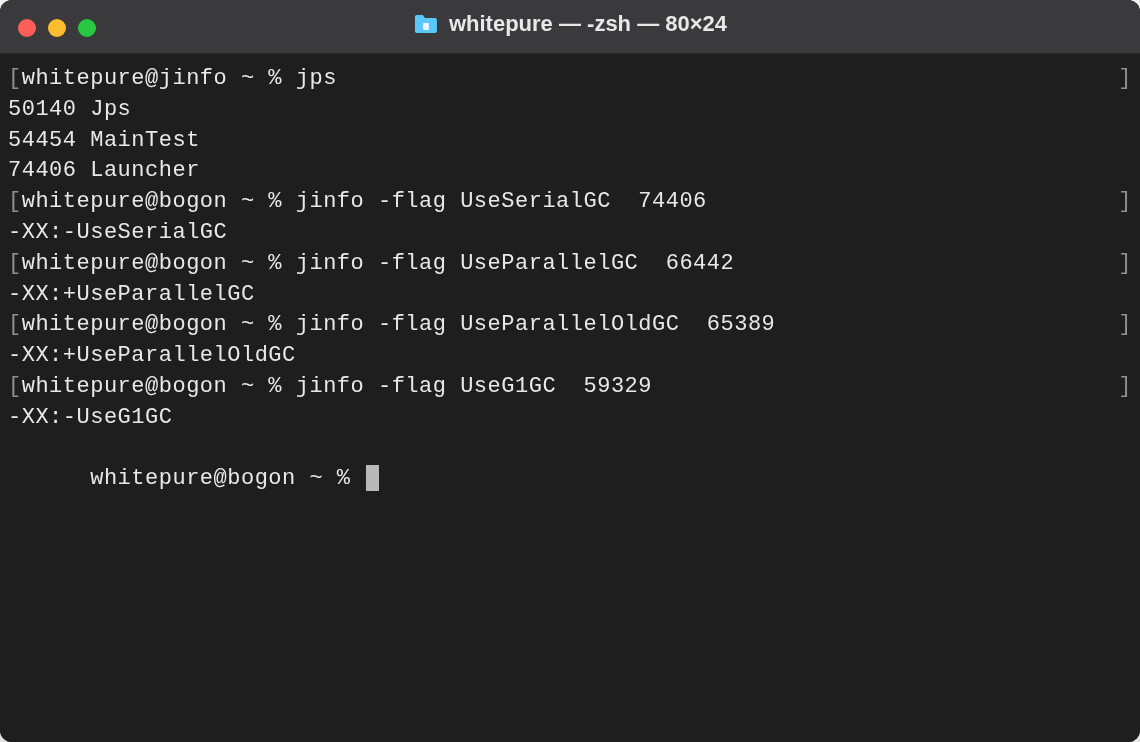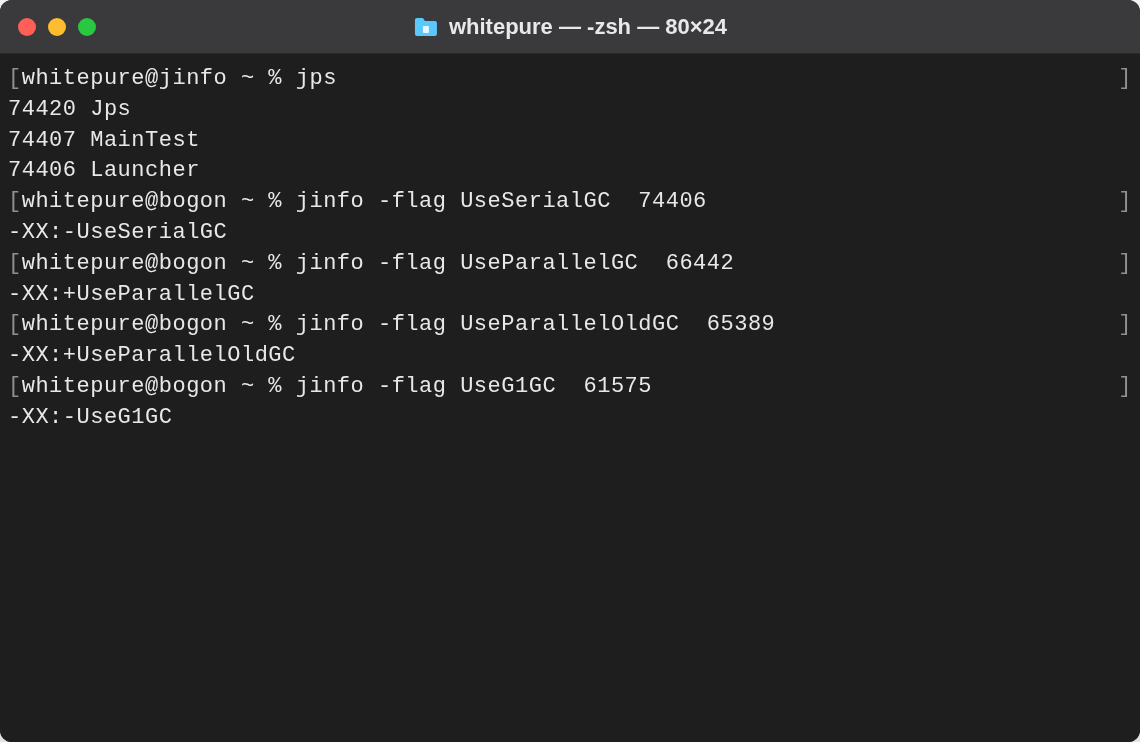--- a/index.html
+++ b/index.html
@@ -22,22 +22,22 @@
       border-radius: 12px;
       overflow: hidden;
       box-shadow: 0 10px 40px rgba(0,0,0,0.3);
       display: flex;
       flex-direction: column;
     }
     .title-bar {
       height: 54px;
       background: #3a3a3c;
       display: flex;
-      align-items: center;
-      padding: 4px 18px;
+      align-items: flex-end;
+      padding: 16px 18px;
       position: relative;
       border-bottom: 1px solid #2a2a2a;
     }
     .traffic-lights {
       display: flex;
       gap: 12px;
       align-items: center;
     }
     .light {
       width: 18px;
@@ -114,26 +114,29 @@
           <path d="M2 4 Q2 2 4 2 L10 2 L12 5 L22 5 Q24 5 24 7 L24 18 Q24 20 22 20 L4 20 Q2 20 2 18 Z" fill="#5ac8fa"></path>
           <rect x="10" y="10" width="6" height="7" rx="1" fill="#ffffff" opacity="0.85"></rect>
         </svg>
       </span>
       <span>whitepure — -zsh — 80×24</span>
     </div>
   </div>
   <div class="terminal-body">
     <div id="terminal-lines">
         <div class="line prompt-line"><span class="bracket">[</span><span>whitepure@jinfo ~ % jps</span><span class="bracket right-bracket">]</span></div>
-        <div class="line">74420 Jps</div>
-        <div class="line">74407 MainTest</div>
+        <div class="line">50140 Jps</div>
+        <div class="line">54454 MainTest</div>
         <div class="line">74406 Launcher</div>
         <div class="line prompt-line"><span class="bracket">[</span><span>whitepure@bogon ~ % jinfo -flag UseSerialGC  74406</span><span class="bracket right-bracket">]</span></div>
         <div class="line">-XX:-UseSerialGC</div>
         <div class="line prompt-line"><span class="bracket">[</span><span>whitepure@bogon ~ % jinfo -flag UseParallelGC  66442</span><span class="bracket right-bracket">]</span></div>
         <div class="line">-XX:+UseParallelGC</div>
         <div class="line prompt-line"><span class="bracket">[</span><span>whitepure@bogon ~ % jinfo -flag UseParallelOldGC  65389</span><span class="bracket right-bracket">]</span></div>
         <div class="line">-XX:+UseParallelOldGC</div>
-        <div class="line prompt-line"><span class="bracket">[</span><span>whitepure@bogon ~ % jinfo -flag UseG1GC  61575</span><span class="bracket right-bracket">]</span></div>
+        <div class="line prompt-line"><span class="bracket">[</span><span>whitepure@bogon ~ % jinfo -flag UseG1GC  59329</span><span class="bracket right-bracket">]</span></div>
         <div class="line">-XX:-UseG1GC</div>
       </div>
+    <div class="line">
+      <span>whitepure@bogon ~ % </span><span class="cursor"></span>
+    </div>
   </div>
 </div>
 
 </body></html>

